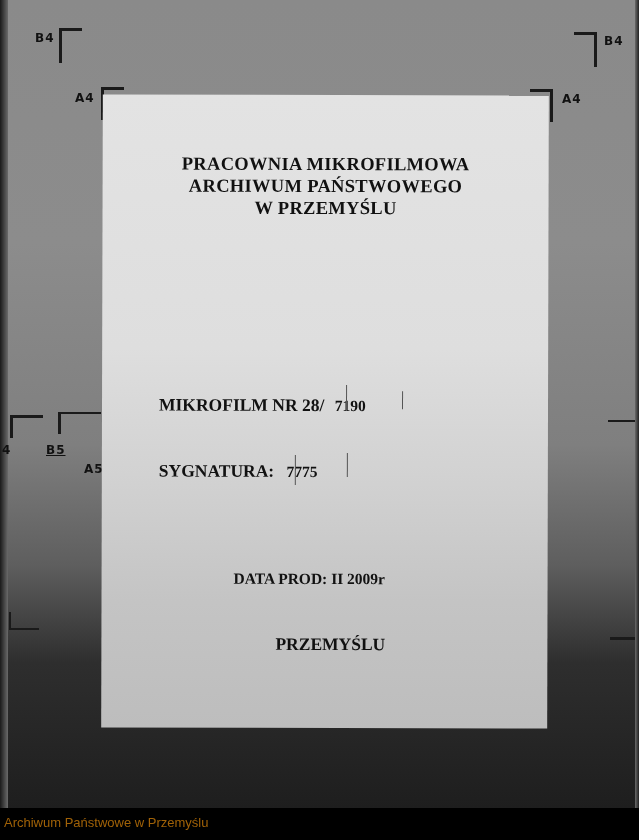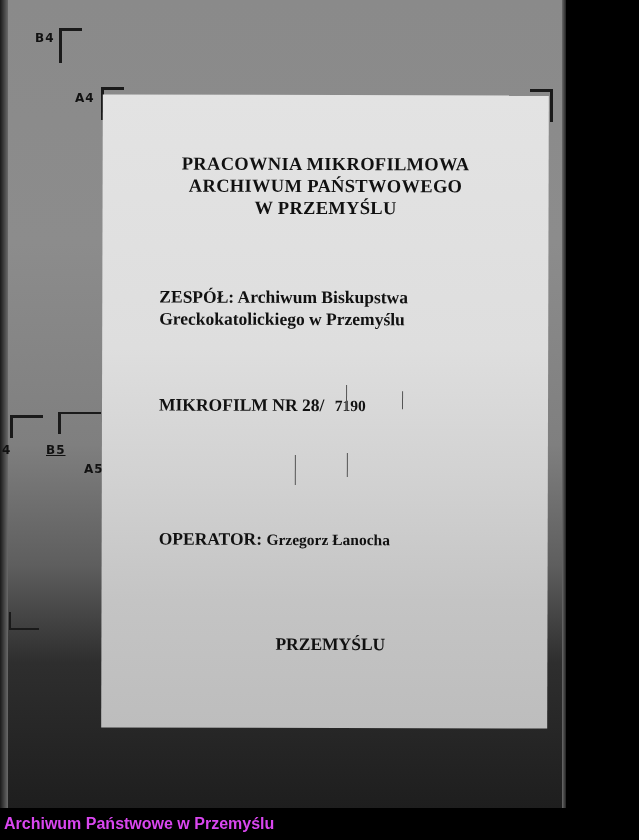--- a/index.html
+++ b/index.html
@@ -2,21 +2,21 @@
 <html><head>
 <meta charset="utf-8">
 <style>
   html, body { margin: 0; padding: 0; }
   body {
     width: 639px; height: 840px; position: relative; overflow: hidden;
     background: #000;
     font-family: "Liberation Serif", serif;
   }
   .scan {
-    position: absolute; left: 0; top: 0; width: 566px; height: 808px;
+    position: absolute; left: 0; top: 0; width: 639px; height: 808px;
     background: linear-gradient(180deg,
       #8a8a8a 0%, #8c8c8c 30%, #7f7f7f 55%, #5e5e5e 70%, #2e2e2e 82%, #1e1e1e 100%);
     overflow: hidden;
   }
   .scan::before {
     content: ""; position: absolute; left: 0; top: 0; width: 8px; height: 100%;
     background: linear-gradient(90deg, #1a1a1a, #6a6a6a);
   }
   .scan::after {
     content: ""; position: absolute; right: 0; top: 0; width: 4px; height: 100%;
@@ -38,22 +38,22 @@
     font-weight: bold; font-size: 18.5px; line-height: 22px; color: #111;
     letter-spacing: 0.3px;
   }
   .field {
     position: absolute; font-size: 17.5px; font-weight: bold; color: #111;
     white-space: nowrap;
   }
   .field .val { font-size: 15.5px; }
   .footer {
     position: absolute; left: 4px; top: 815px;
-    font-family: "Liberation Sans", sans-serif; font-size: 16px; font-weight: bold;
-    color: #d946ef;
+    font-family: "Liberation Sans", sans-serif; font-size: 13px; font-weight: normal;
+    color: #a16207;
   }
   .vline { position: absolute; width: 1px; background: #555; }
 </style>
 </head>
 <body>
 
 <div class="scan">
 
   <div class="mark-label" style="left:35px;top:31px;">B4</div>
   <div class="mark" style="left:59px;top:28px;width:20px;height:32px;border-top-width:3px;border-left-width:3px;"></div>
@@ -75,41 +75,35 @@
 
   <div class="mark" style="left:9px;top:612px;width:28px;height:16px;border-left-width:2px;border-bottom-width:2px;"></div>
   <div class="mark" style="left:608px;top:420px;width:28px;height:10px;border-top-width:2px;"></div>
   <div class="mark" style="left:610px;top:617px;width:26px;height:20px;border-right-width:3px;border-bottom-width:3px;"></div>
 
   <div class="sheet">
     <div class="title" style="top:58px;">PRACOWNIA  MIKROFILMOWA</div>
     <div class="title" style="top:80px;">ARCHIWUM  PAŃSTWOWEGO</div>
     <div class="title" style="top:102px;">W  PRZEMYŚLU</div>
 
-    <div class="field" style="left:57px;top:192px;">
-      <span>ZESPÓŁ:</span>
-      <span>Archiwum Biskupstwa</span>
-    </div>
-    <div class="field" style="left:57px;top:214px;">
-      <span>Greckokatolickiego w Przemyślu</span>
-    </div>
 
     <div class="field" style="left:57px;top:300px;">
       <span>MIKROFILM NR 28/</span>
       <span class="val" style="margin-left:6px;">7190</span>
     </div>
     <div class="vline" style="left:244px;top:290px;height:26px;"></div>
     <div class="vline" style="left:300px;top:296px;height:18px;"></div>
 
+    <div class="field" style="left:57px;top:366px;">
+      <span>SYGNATURA:</span>
+      <span class="val" style="margin-left:8px;">7775</span>
+    </div>
     <div class="vline" style="left:193px;top:360px;height:30px;"></div>
     <div class="vline" style="left:245px;top:358px;height:24px;"></div>
 
-    <div class="field" style="left:57px;top:434px;">
-      <span>OPERATOR:</span>
-      <span class="val">Grzegorz Łanocha</span>
-    </div>
 
+    <div class="field val" style="left:132px;top:475px;font-size:15.5px;">DATA  PROD:  II  2009r</div>
 
     <div class="field" style="left:174px;top:539px;">PRZEMYŚLU</div>
   </div>
 </div>
 
 <div class="footer">Archiwum Państwowe w Przemyślu</div>
 
 </body></html>

